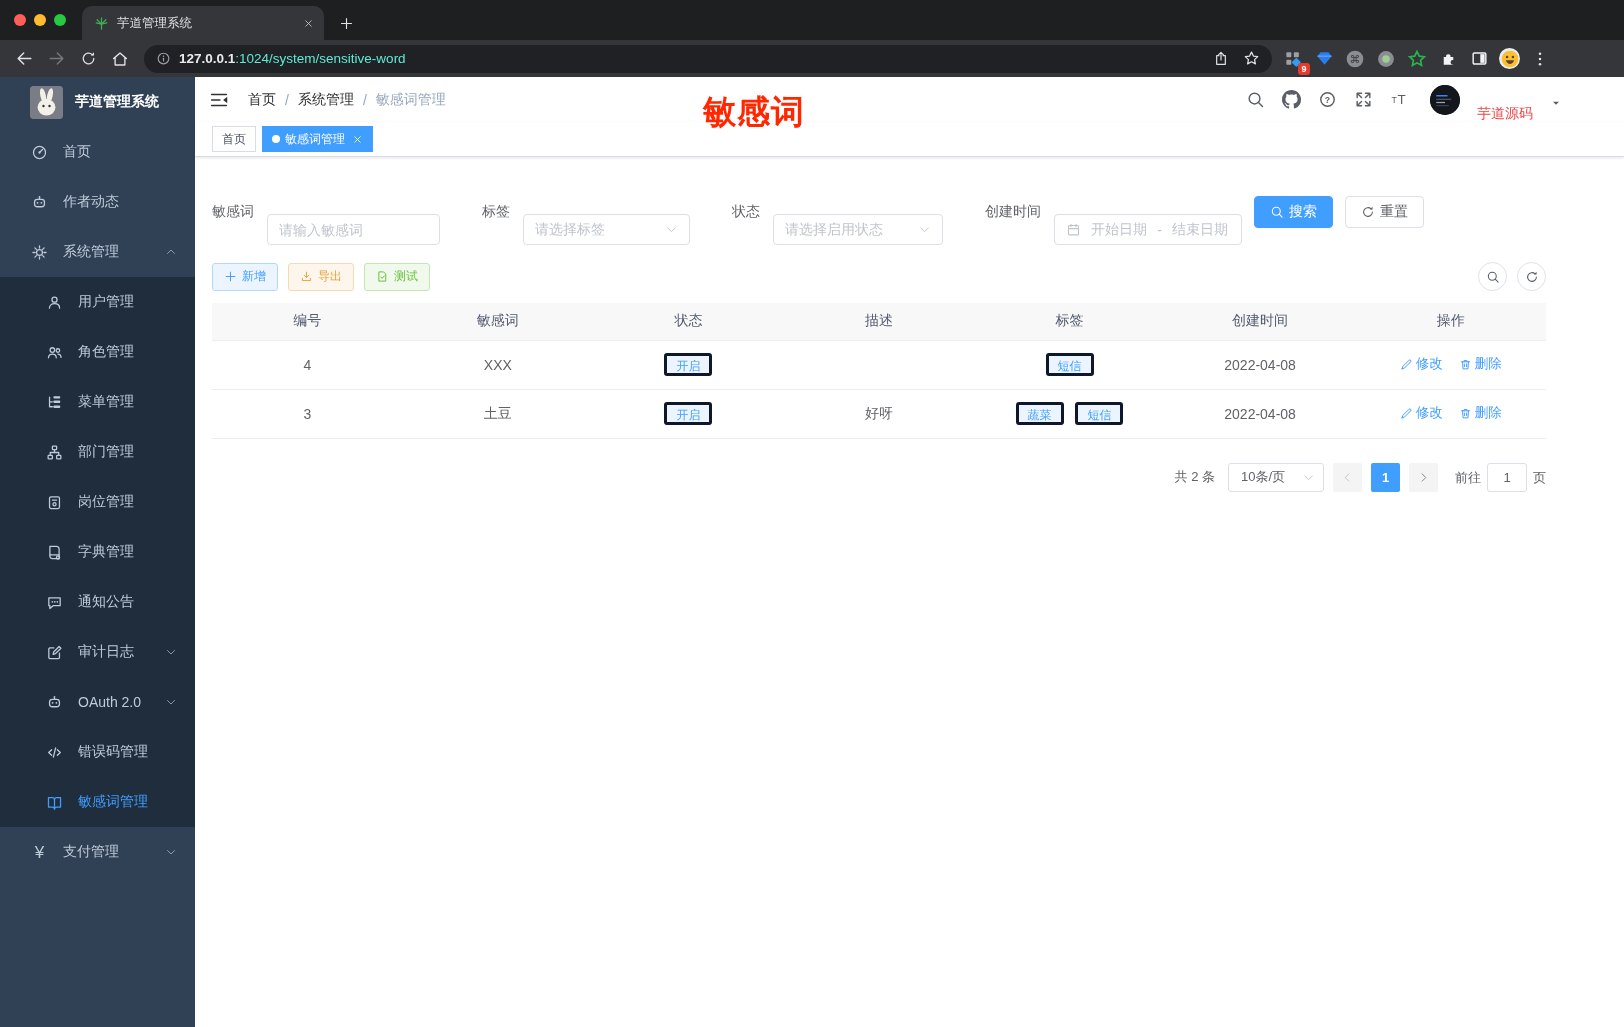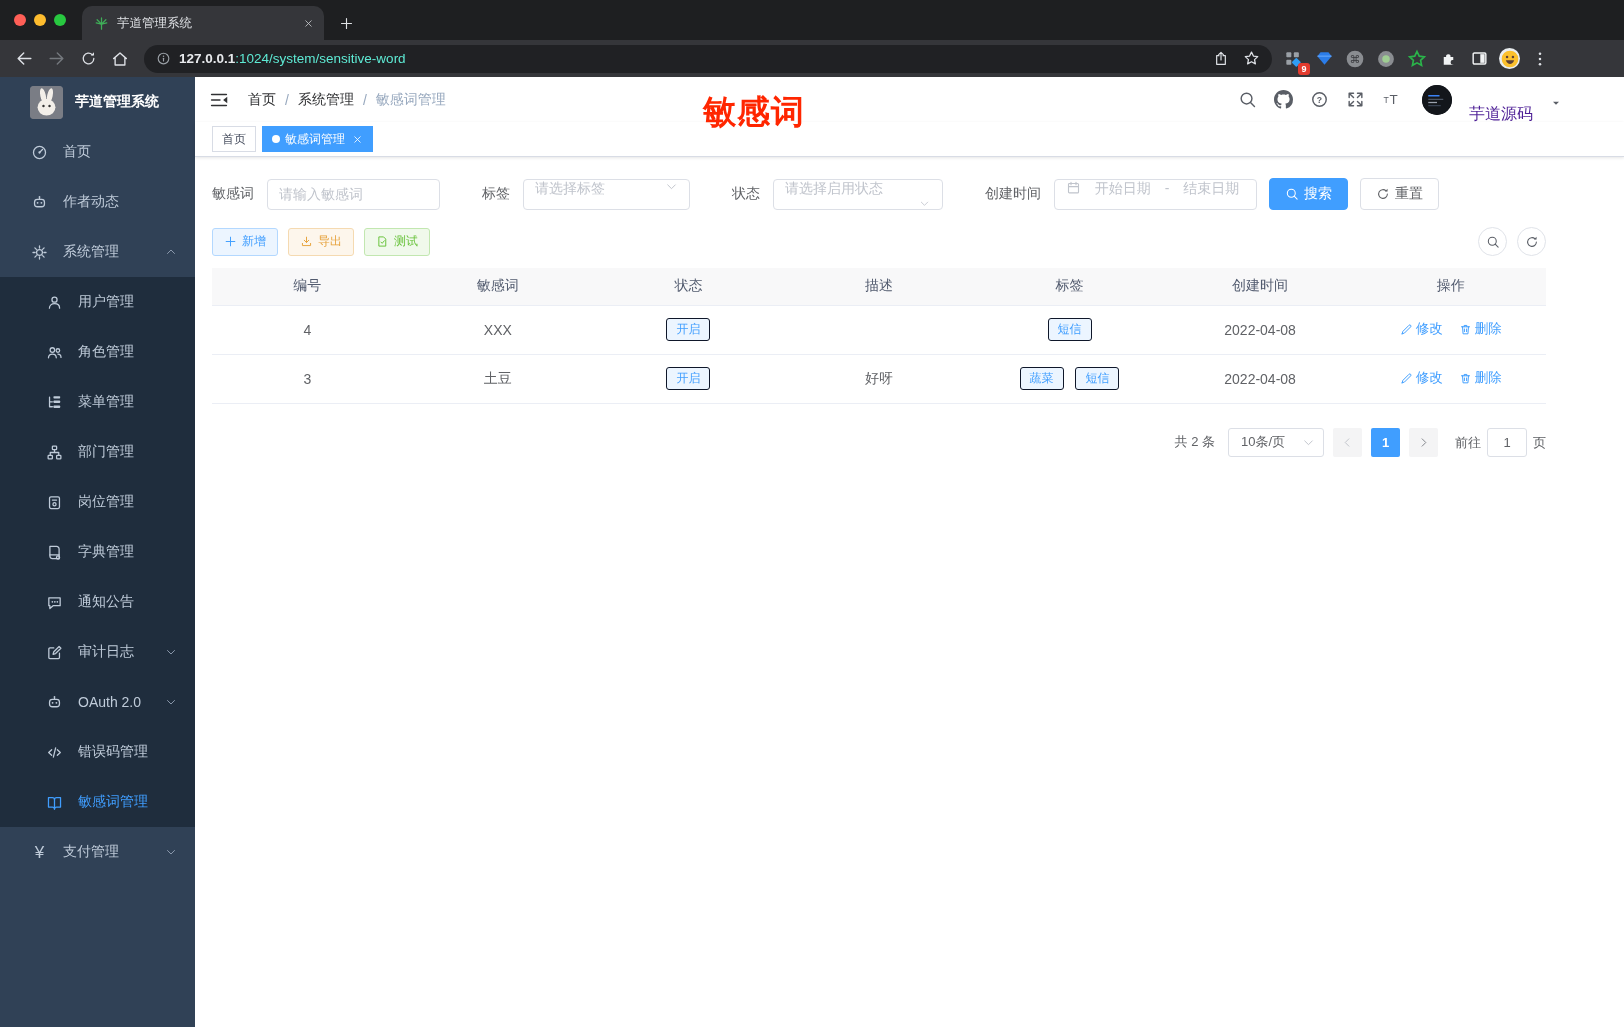--- a/index.html
+++ b/index.html
@@ -45,44 +45,44 @@
 
   
   .navbar { height:45px; display:flex; align-items:center; padding:0 62px 0 13px; flex-shrink:0; }
   .hamburger { width:22px; height:22px; color:#303133; margin-right:18px; }
   .crumbs { display:flex; align-items:center; gap:9px; font-size:14px; color:#303133; }
   .crumb-sep { color:#97a8be; }
   .crumb.last { color:#97a8be; }
   .nav-right { margin-left:auto; display:flex; align-items:center; gap:17px; color:#5a5e66; }
   .nav-ic { width:19px; height:19px; }
   .avatar { width:30px; height:30px; border-radius:50%; background:#101318; overflow:hidden; margin-left:4px; }
-  .uname { font-size:16px; color:#4c1d95;margin-top:29px; }
+  .uname { font-size:14px; color:#ef4444;margin-top:29px; }
   .caret { width:12px; height:12px; color:#5a5e66; margin-top:6px; }
   .overlay-word { position:absolute; top:13px; left:508px; font-size:33px; font-weight:700; color:#ff2600; z-index:5; letter-spacing:1px; }
 
   
   .tagsview { height:35px; border-bottom:1px solid #d8dce5; box-shadow:0 1px 3px rgba(0,0,0,.10); display:flex; align-items:center; gap:6px; padding-left:17px; flex-shrink:0; }
   .tv-tag { height:26px; display:flex; align-items:center; gap:5px; border:1px solid #d8dce5; background:#fff; color:#495060; padding:0 9px; font-size:12px; cursor:pointer; }
   .tv-tag.active { background:#409eff; border-color:#409eff; color:#fff; }
   .tv-dot { width:8px; height:8px; border-radius:50%; background:#fff; }
   .tv-close { width:11px; height:11px; color:#fff; margin-left:2px; }
 
   
   .content { padding:21px 78px 0 17px; position:relative; }
   .filter-row { display:flex; align-items:center; font-size:14px; color:#606266; }
   .f-label { margin-right:13px; white-space:nowrap; }
   .f-gap { margin-left:42px; }
-  .inp { height:31px; border:1px solid #dcdfe6; border-radius:4px; background:#fff; display:flex; padding:0 11px; color:#c0c4cc; font-size:14px; }
+  .inp { height:31px; border:1px solid #dcdfe6; border-radius:4px; background:#fff; display:flex; align-items:center; padding:0 11px; color:#c0c4cc; font-size:14px;margin-top:36px; }
   .inp input { border:none; outline:none; width:100%; font-size:14px; color:#606266; font-family:inherit; }
   .inp input::placeholder { color:#c0c4cc; }
   .w-key { width:173px; }
   .w-sel1 { width:167px; }
-  .w-sel2 { width:170px;flex-direction:column; }
+  .w-sel2 { width:170px; }
   .sel-chev { width:13px; height:13px; color:#c0c4cc; margin-left:auto; }
-  .date-box { width:203px; gap:8px; color:#c0c4cc; }
+  .date-box { width:188px; gap:8px; color:#c0c4cc; }
   .cal-ic { width:15px; height:15px; color:#c0c4cc; flex-shrink:0; }
   .date-ph { flex:1; text-align:center; }
   .btn { height:32px; border-radius:4px; display:inline-flex; align-items:center; gap:5px; padding:0 15px; font-size:14px; cursor:pointer; border:1px solid #dcdfe6; background:#fff; color:#606266; }
   .btn-primary { background:#409eff; border-color:#409eff; color:#fff; }
   .btn svg { width:14px; height:14px; }
   .ml12 { margin-left:12px; }
 
   .btn-row { margin-top:17px; display:flex; align-items:center; gap:10px; }
   .btn-sm { height:28px; border-radius:3px; display:inline-flex; align-items:center; gap:5px; padding:0 11px; font-size:12px; cursor:pointer; border:1px solid; }
   .btn-add { background:#ecf5ff; border-color:#b3d8ff; color:#409eff; }
@@ -90,21 +90,21 @@
   .btn-test { background:#f0f9eb; border-color:#c2e7b0; color:#67c23a; }
   .btn-sm svg { width:13px; height:13px; }
   .circ-group { margin-left:auto; display:flex; gap:10px; }
   .circ { width:29px; height:29px; border-radius:50%; border:1px solid #e0e3e9; background:#fff; color:#5a5e66; display:flex; align-items:center; justify-content:center; cursor:pointer; }
   .circ svg { width:14px; height:14px; }
 
   
   table.grid { width:100%; margin-top:12px; border-collapse:collapse; table-layout:fixed; font-size:14px; color:#606266; }
   .grid th { background:#f8f8f9; color:#515a6e; font-weight:normal; height:37px; text-align:center; border-bottom:1px solid #ebeef5; font-size:14px; }
   .grid td { height:49px; text-align:center; border-bottom:1px solid #ebeef5; }
-  .eltag { display:inline-block; height:23px; line-height:21px; padding:0 9px; background:#ecf5ff; border:1px solid #0f172a; color:#409eff; border-radius:3px; font-size:12px; margin:0 4px; }
+  .eltag { display:inline-block; height:23px; line-height:21px; padding:0 9px; background:#ecf5ff; border:3px solid #0f172a; color:#409eff; border-radius:3px; font-size:12px; margin:0 4px; }
   .op-link { color:#409eff; font-size:13.5px; display:inline-flex; align-items:center; gap:3px; cursor:pointer; margin:0 6px; }
   .op-link svg { width:13px; height:13px; }
 
   
   .pager { margin-top:24px; display:flex; justify-content:flex-end; align-items:center; font-size:13px; color:#606266; gap:9px; }
   .pg-total { margin-right:4px; }
   .pg-size { width:96px; height:29px; border:1px solid #dcdfe6; border-radius:3px; display:flex; align-items:center; padding:0 8px 0 12px; color:#606266; cursor:pointer; }
   .pg-btn { width:29px; height:29px; border-radius:2px; background:#f4f4f5; display:flex; align-items:center; justify-content:center; color:#b7bbc2; cursor:pointer; }
   .pg-btn svg { width:11px; height:11px; }
   .pg-cur { width:29px; height:29px; border-radius:2px; background:#409eff; color:#fff; display:flex; align-items:center; justify-content:center; font-weight:bold; cursor:pointer; }

